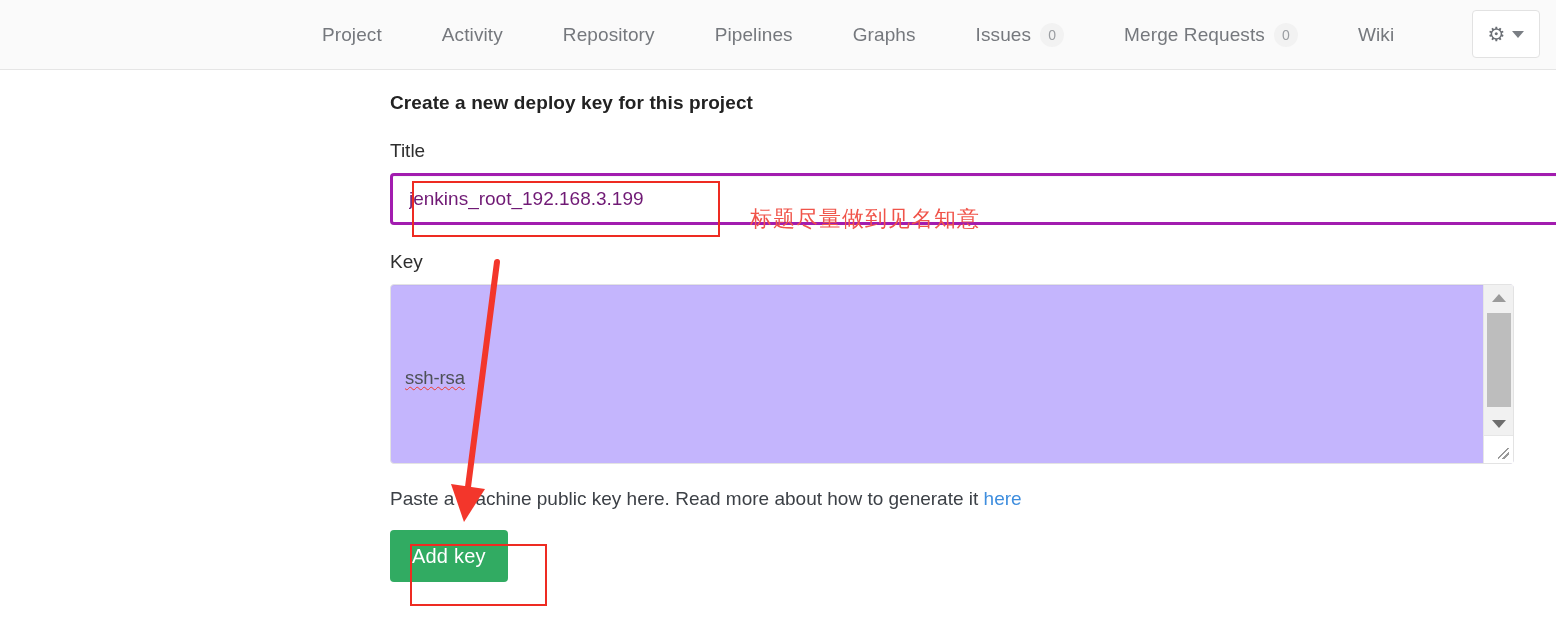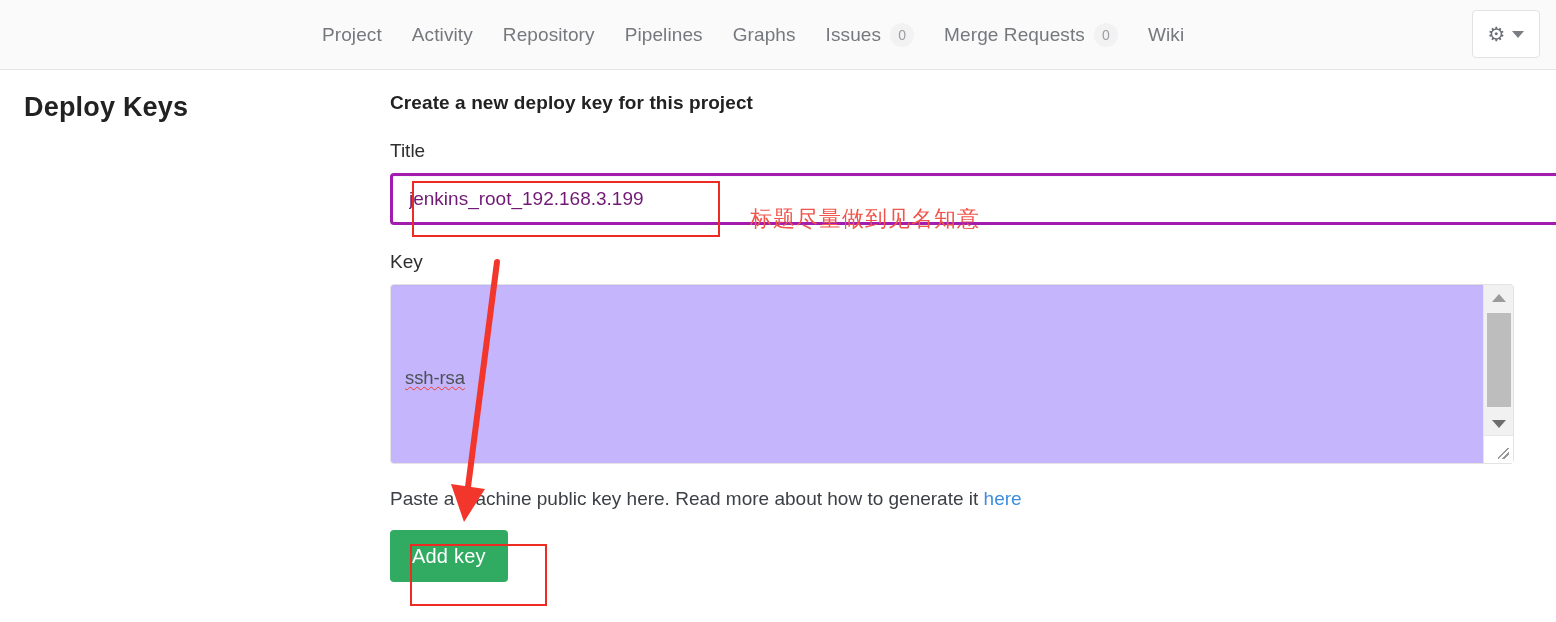--- a/index.html
+++ b/index.html
@@ -23,20 +23,21 @@
     border-bottom: 1px solid #e5e5e5;
     display: flex;
     align-items: center;
     position: relative;
     box-sizing: border-box;
   }
   .nav-items {
     display: flex;
     align-items: center;
     margin-left: 322px;
+    gap: 30px;
   }
   .nav-item {
     display: flex;
     align-items: center;
     font-size: 19px;
     color: #75787d;
     margin-right: 30px;
     cursor: pointer;
     white-space: nowrap;
     letter-spacing: 0.1px;
@@ -318,21 +319,20 @@
 
   <div class="gear-btn">
     <span class="gear-glyph">⚙</span>
     <span class="caret-down"></span>
   </div>
 </div>
 
 <div class="content">
 
   <div class="sidebar">
-    <h2>Deploy Keys</h2>
   </div>
 
   <div class="mainform">
 
     <div class="form-title">Create a new deploy key for this project</div>
 
     <div class="field-label">Title</div>
     <input class="text-input" type="text" value="jenkins_root_192.168.3.199" style="">
 
     <div class="field-label" style="margin-top:26px;">Key</div>

